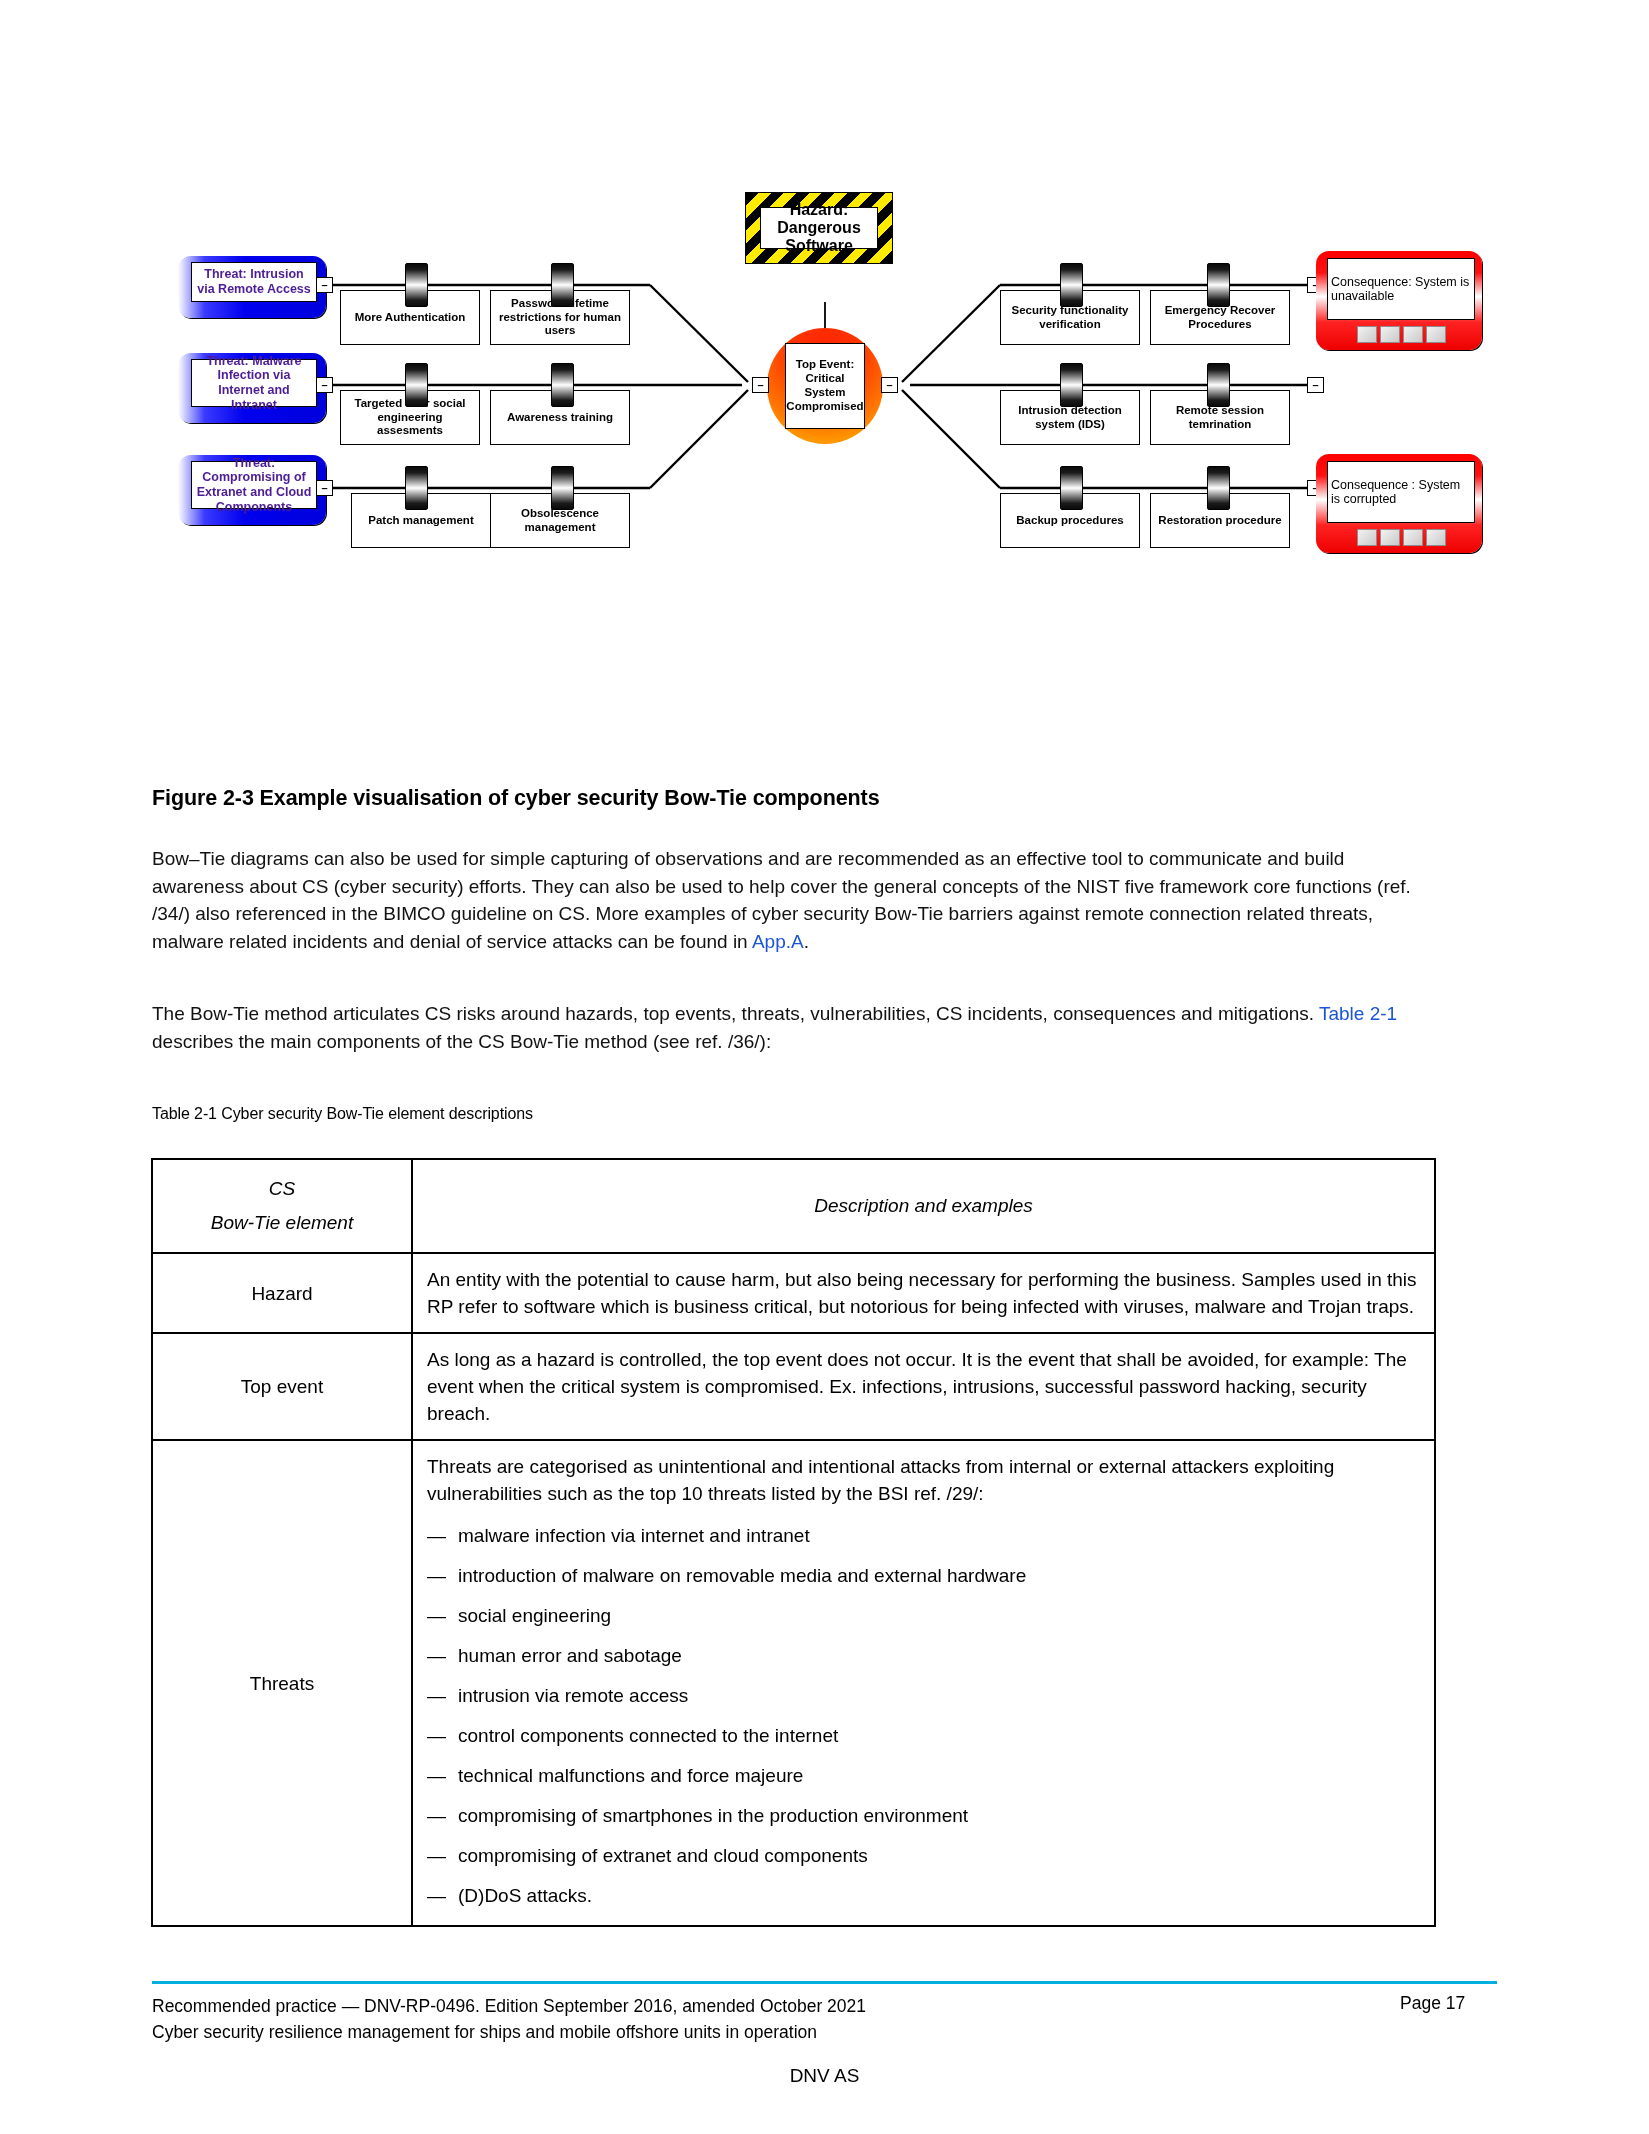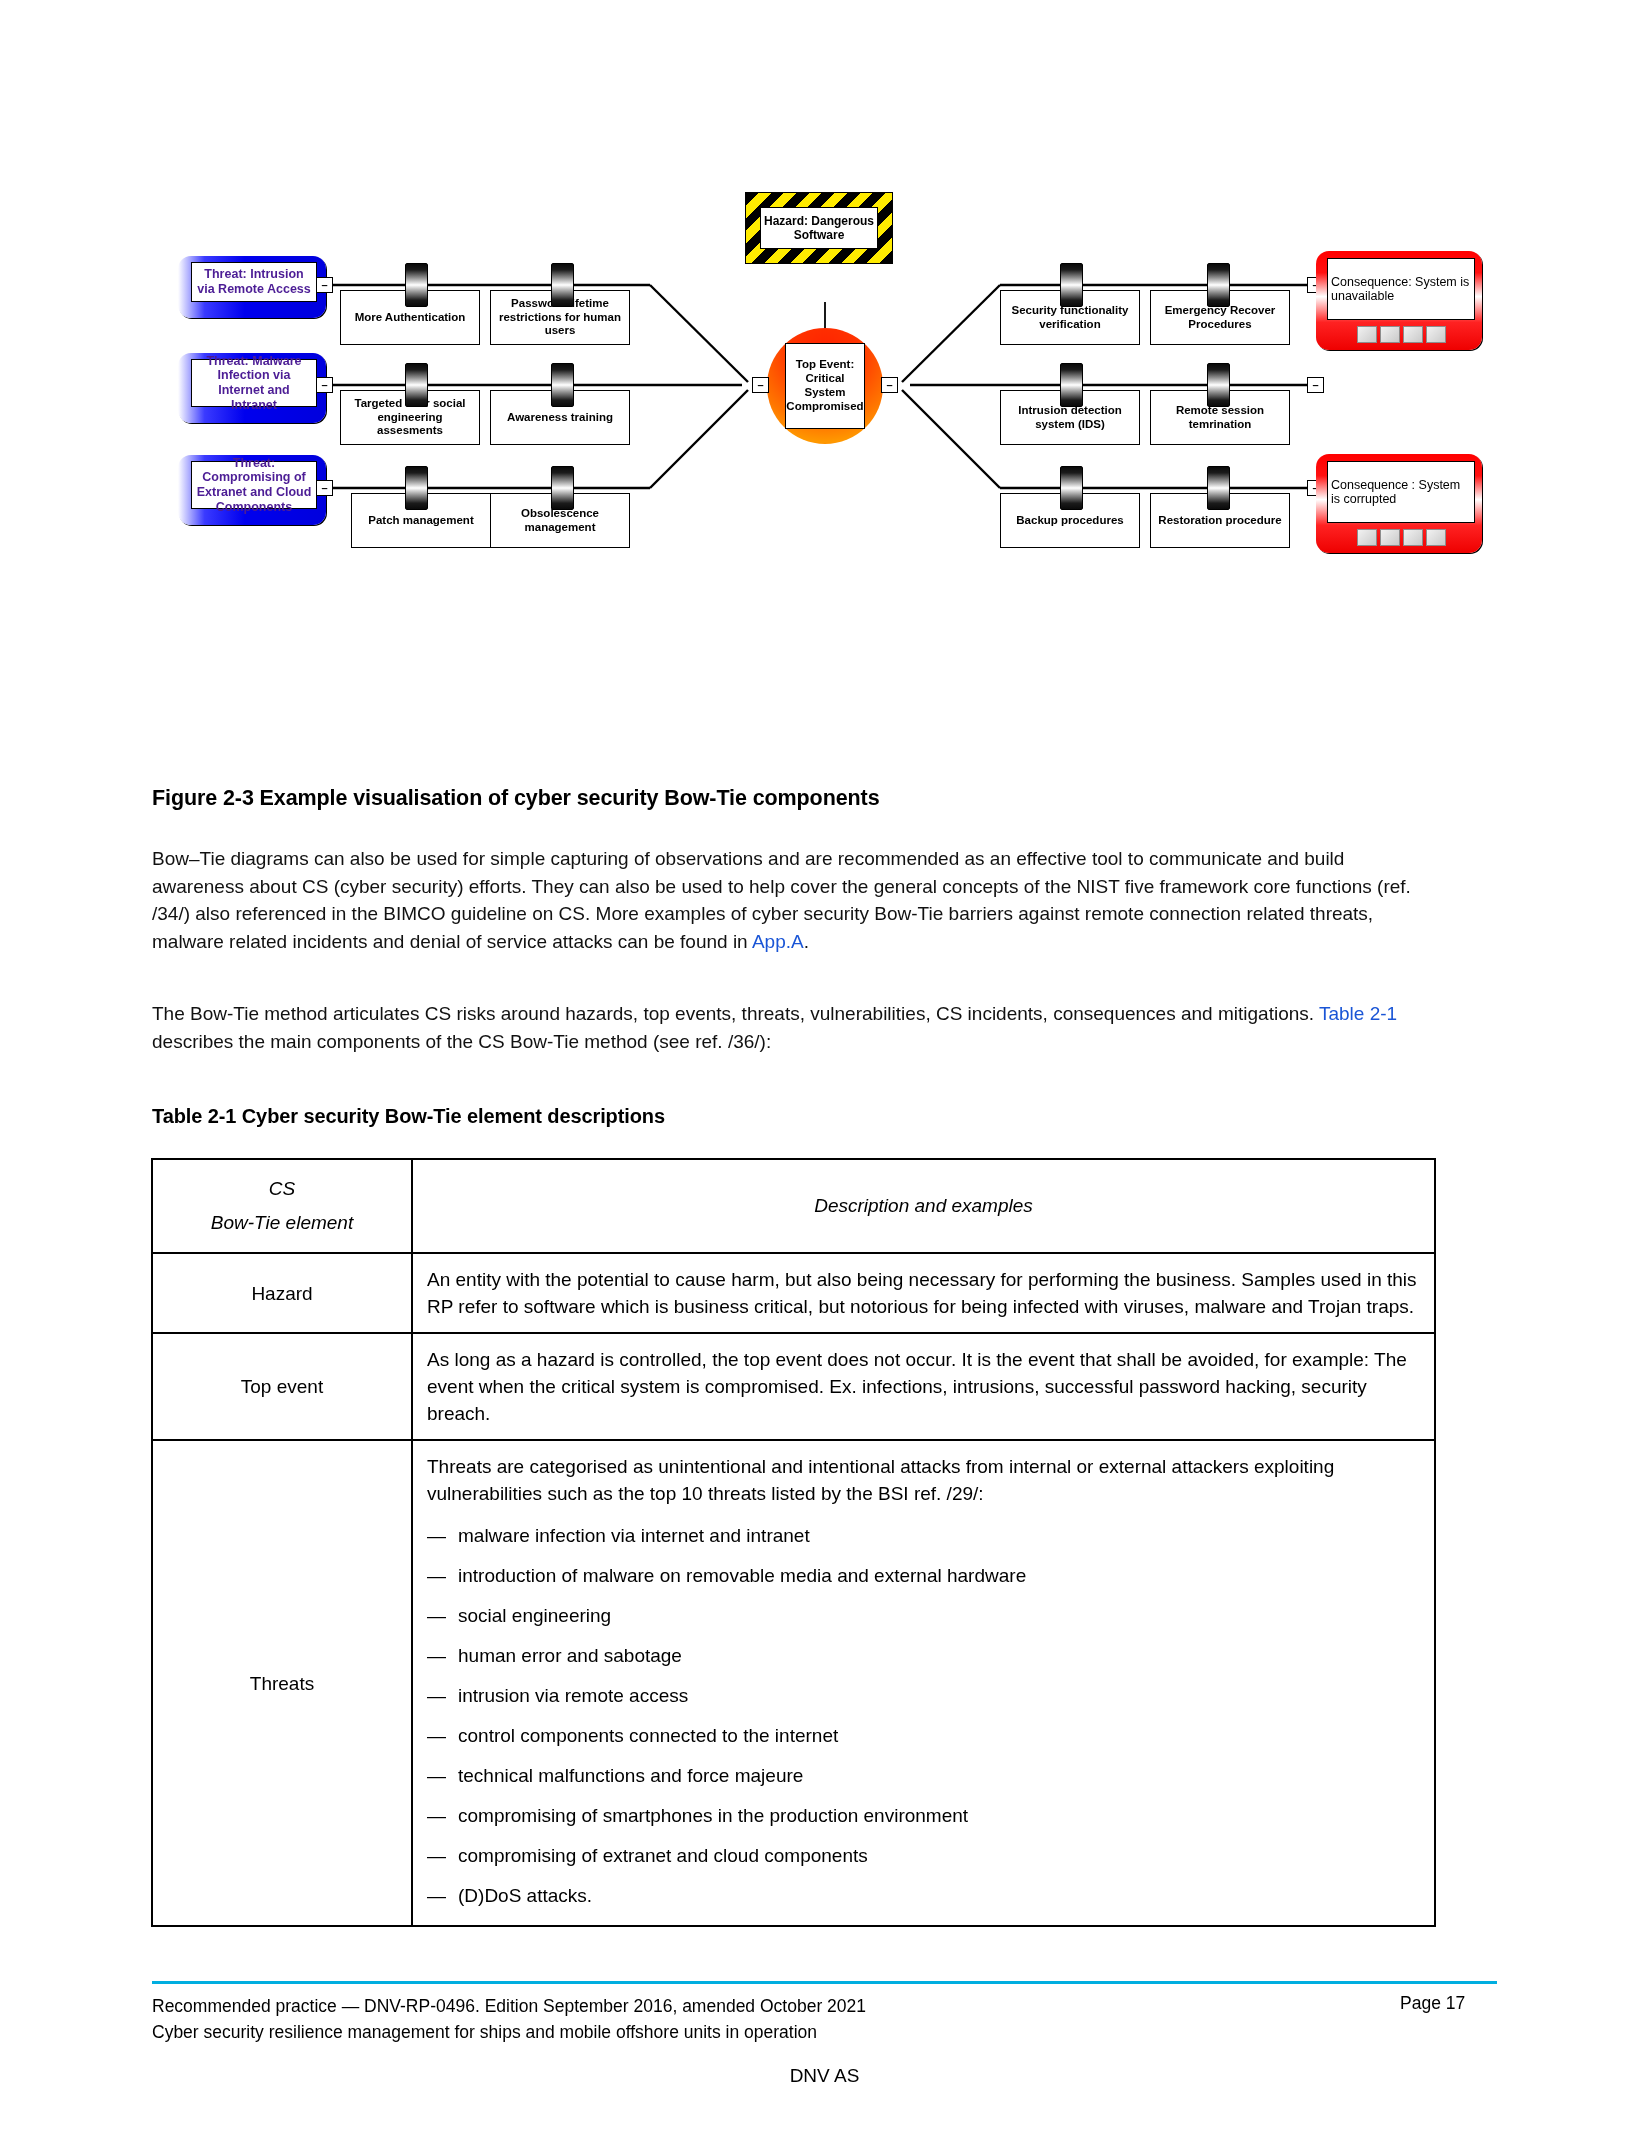--- a/index.html
+++ b/index.html
@@ -108,21 +108,21 @@
     box-sizing: border-box;
   }
   .hazard .inner {
     background: #fff;
     border: 1.5px solid #000;
     width: 100%;
     height: 100%;
     display: flex;
     align-items: center;
     justify-content: center;
-    font-size: 12px;
+    font-size: 16px;
     font-weight: bold;
     text-align: center;
     box-sizing: border-box;
   }
 
   
   .topevent {
     position: absolute;
     width: 116px;
     height: 116px;
@@ -215,22 +215,22 @@
     color: #1a55d6;
     text-decoration: none;
   }
   #para1 { top: 845px; }
   #para2 { top: 1000px; }
 
   .tabcap {
     position: absolute;
     left: 152px;
     top: 1105px;
-    font-size: 20px;
-    font-weight: bold;
+    font-size: 16px;
+    font-weight: normal;
     letter-spacing: -0.1px;
   }
 
   
   table.maintable {
     position: absolute;
     left: 151px;
     top: 1158px;
     width: 1285px;
     border-collapse: collapse;

